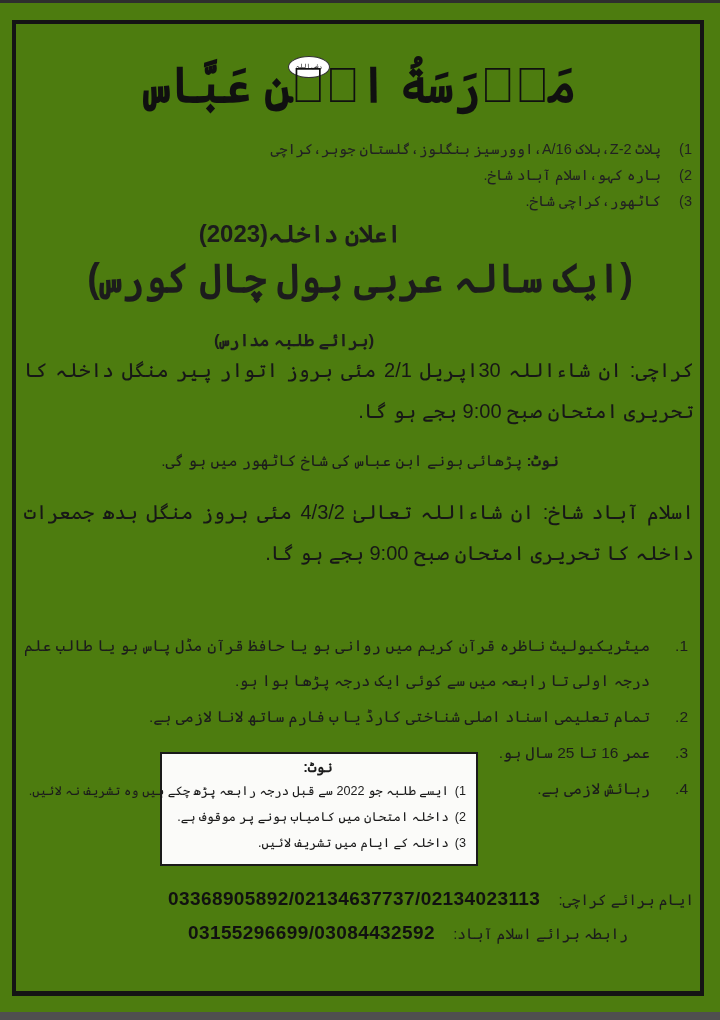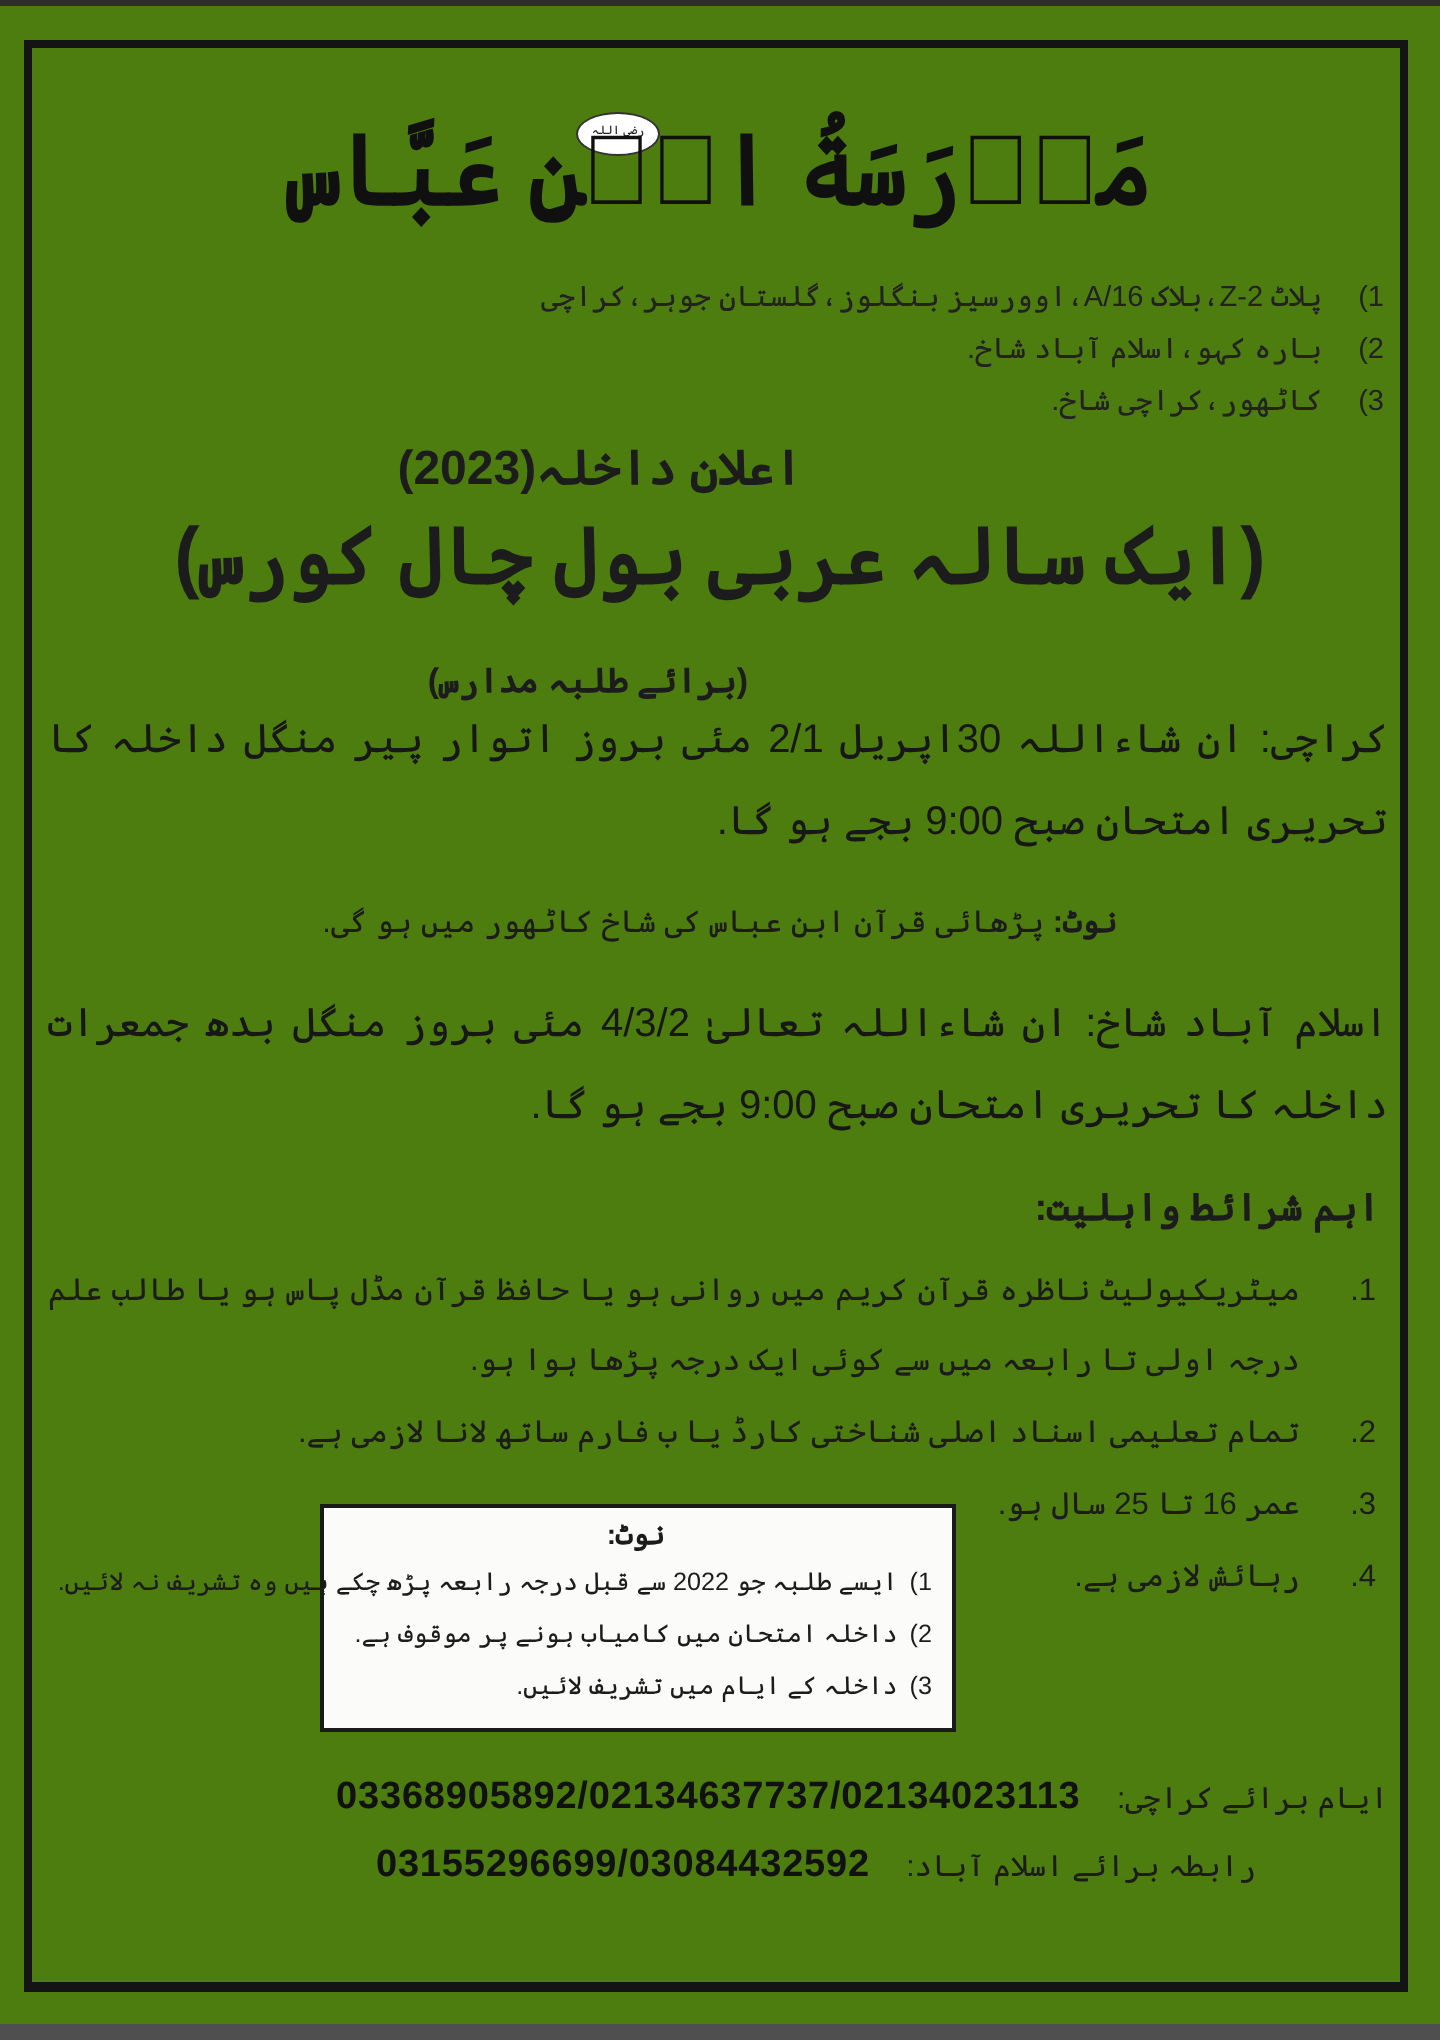--- a/index.html
+++ b/index.html
@@ -116,26 +116,25 @@
   </div>
 
   <div class="announce">اعلان داخلہ(2023)</div>
   <div class="course-title">(ایک سالہ عربی بول چال کورس)</div>
   <div class="course-sub">(برائے طلبہ مدارس)</div>
 
   <div class="para para-karachi">کراچی: ان شاءاللہ 30اپریل 2/1 مئی بروز اتوار پیر منگل داخلہ کا تحریری امتحان صبح 9:00 بجے ہو گا.</div>
 
   <div class="branch-note">
     <b>نوٹ:</b>
-    <span>پڑھائی قرآن ابن عباس کی شاخ کاٹھور میں ہو گی.</span>
+    <span>پڑھائی ہونے ابن عباس کی شاخ کاٹھور میں ہو گی.</span>
   </div>
 
   <div class="para para-islamabad">اسلام آباد شاخ: ان شاءاللہ تعالیٰ 4/3/2 مئی بروز منگل بدھ جمعرات داخلہ کا تحریری امتحان صبح 9:00 بجے ہو گا.</div>
 
-  <div class="cond-heading">اہم شرائط واہلیت:</div>
 
   <div class="cond-list">
     <div class="cond-item">
       <span class="cond-num">1.</span>
       <span>میٹریکیولیٹ ناظرہ قرآن کریم میں روانی ہو یا حافظ قرآن مڈل پاس ہو یا طالب علم درجہ اولی تا رابعہ میں سے کوئی ایک درجہ پڑھا ہوا ہو.</span>
     </div>
     <div class="cond-item short">
       <span class="cond-num">2.</span>
       <span>تمام تعلیمی اسناد اصلی شناختی کارڈ یا ب فارم ساتھ لانا لازمی ہے.</span>
     </div>

